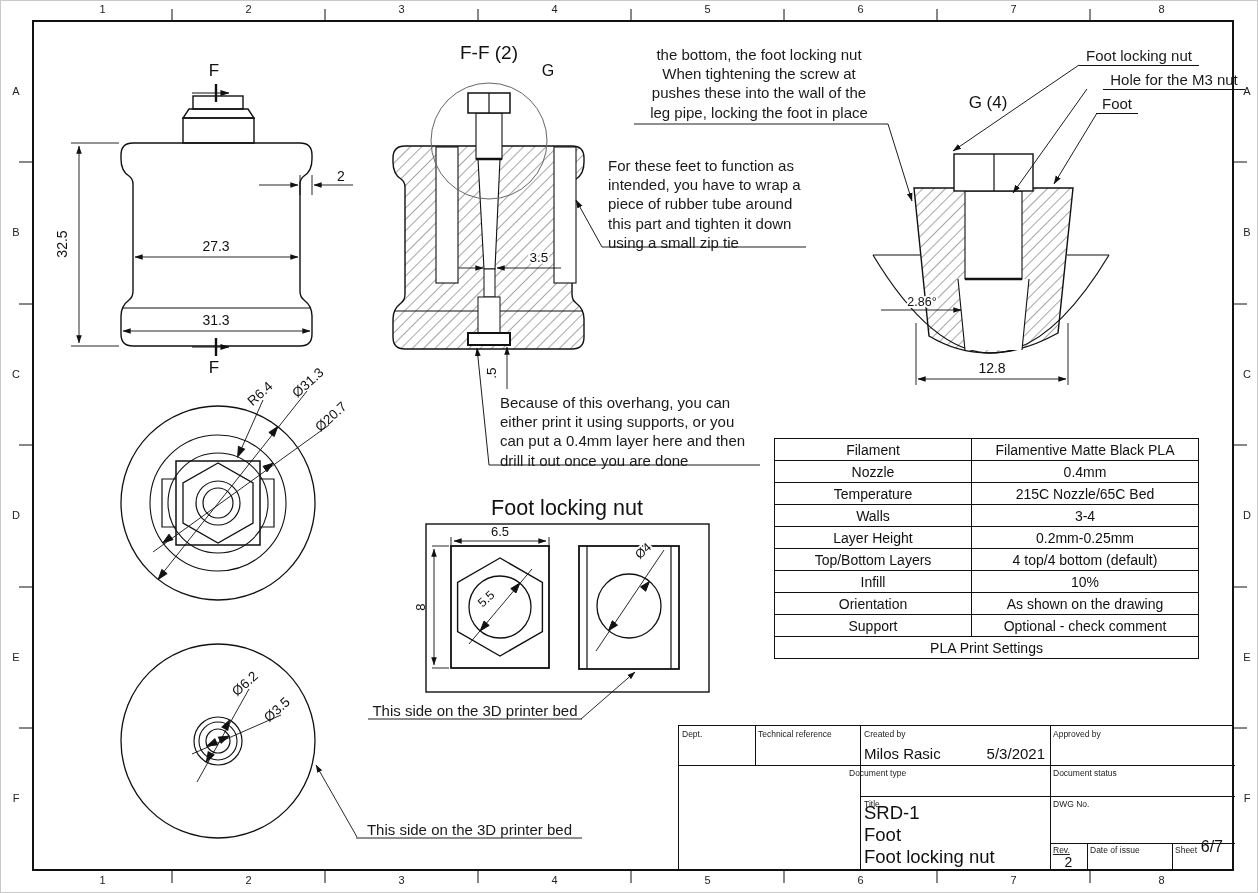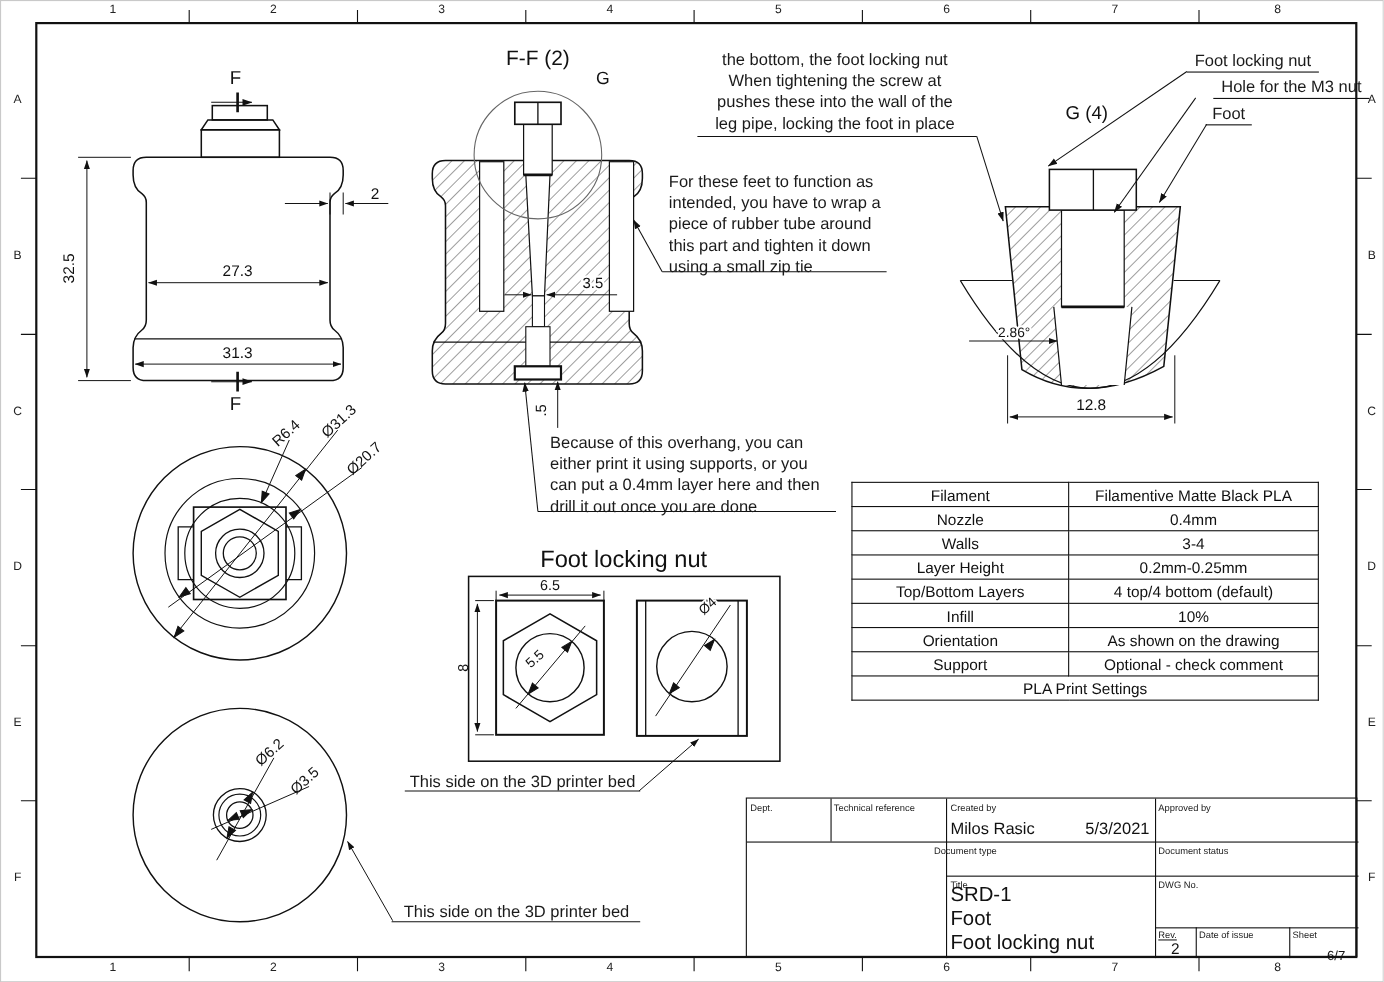--- a/index.html
+++ b/index.html
@@ -286,20 +286,24 @@
   <tbody>
     <tr>
           <td>Filament</td>
           <td>Filamentive Matte Black PLA</td>
         </tr>
     <tr>
           <td>Nozzle</td>
           <td>0.4mm</td>
         </tr>
     <tr>
+          <td>Temperature</td>
+          <td>215C Nozzle/65C Bed</td>
+        </tr>
+    <tr>
           <td>Walls</td>
           <td>3-4</td>
         </tr>
     <tr>
           <td>Layer Height</td>
           <td>0.2mm-0.25mm</td>
         </tr>
     <tr>
           <td>Top/Bottom Layers</td>
           <td>4 top/4 bottom (default)</td>
@@ -345,21 +349,21 @@
   <div class="tb-lab" style="left:496px;top:119px;">Sheet</div>
 
   <div class="tb-val" style="left:185px;top:19px;">Milos Rasic</div>
   <div class="tb-val" style="left:270px;top:19px;width:96px;text-align:right;">5/3/2021</div>
   <div class="tb-big" style="left:185px;top:76px;">
     <div>SRD-1</div>
     <div>Foot</div>
     <div>Foot locking nut</div>
   </div>
   <div class="tb-val" style="left:371px;top:128px;width:37px;text-align:center;font-size:14px;">2</div>
-  <div class="tb-val" style="left:493px;top:136px;width:56px;text-align:right;padding-right:5px;box-sizing:border-box;font-size:12px;">6/7</div>
+  <div class="tb-val" style="left:493px;top:112px;width:56px;text-align:right;padding-right:5px;box-sizing:border-box;font-size:16px;">6/7</div>
 </div>
 
 <div class="gridlab" style="left: 89.5px; top: 2px;">1</div>
     <div class="gridlab" style="left: 89.5px; top: 873px;">1</div>
     <div class="gridlab" style="left: 235.5px; top: 2px;">2</div>
     <div class="gridlab" style="left: 235.5px; top: 873px;">2</div>
     <div class="gridlab" style="left: 388.5px; top: 2px;">3</div>
     <div class="gridlab" style="left: 388.5px; top: 873px;">3</div>
     <div class="gridlab" style="left: 541.5px; top: 2px;">4</div>
     <div class="gridlab" style="left: 541.5px; top: 873px;">4</div>

